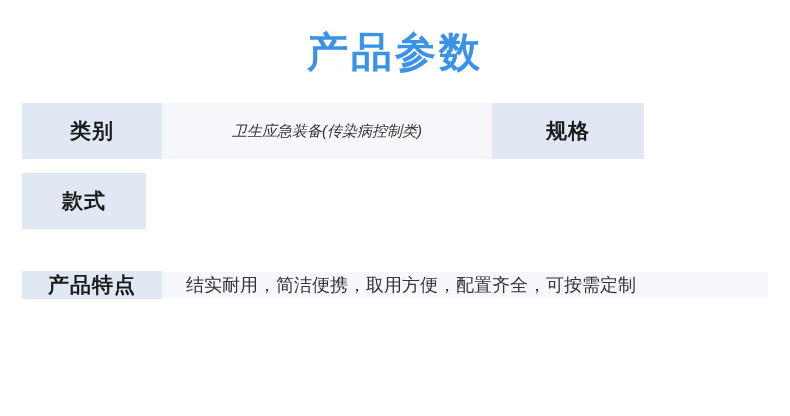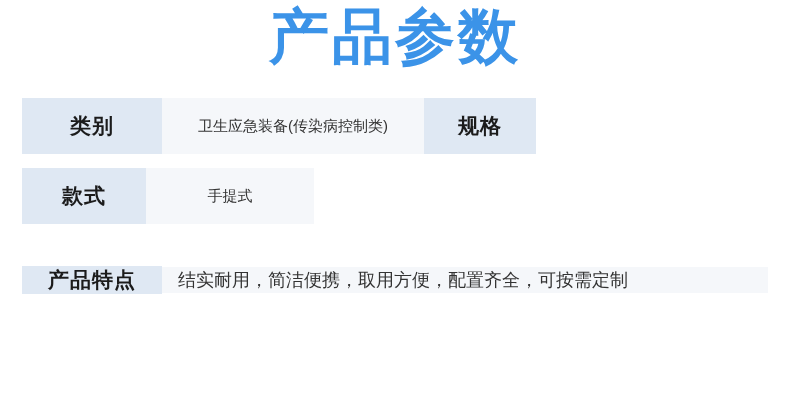--- a/index.html
+++ b/index.html
@@ -14,25 +14,25 @@
     overflow: hidden;
   }
   .page {
     position: relative;
     width: 790px;
     height: 416px;
     box-sizing: border-box;
   }
   .title {
     text-align: center;
-    font-size: 60px;
+    font-size: 41px;
     font-weight: bold;
     color: #3b93e8;
     letter-spacing: 3px;
-    padding-top: 0;
+    padding-top: 28px;
     line-height: 1.2;
     font-family: "DejaVu Sans", "Liberation Sans", sans-serif;
   }
   .table {
     margin: 26px 22px 0 22px;
     display: flex;
     flex-direction: column;
     gap: 14px;
   }
   .row {
@@ -62,28 +62,28 @@
     text-align: center;
     padding: 0 10px;
     line-height: 1.45;
   }
   .value.big {
     font-size: 18px;
   }
   .value.left {
     justify-content: flex-start;
     text-align: left;
-    padding-left: 16px;
+    padding-left: 24px;
   }
 
   
   .r1 { height: 56px; }
   .r1 .label { width: 140px; }
-  .r1 .v1 { width: 262px; }
-  .r1 .l2 { width: 112px; }
+  .r1 .v1 { width: 330px; font-style: italic; }
+  .r1 .l2 { width: 152px; }
   .r1 .v2 { width: 168px; }
 
   
   .r2 { height: 56px; }
   .r2 .label { width: 140px; }
   .r2 .v1 { width: 298px; }
   .r2 .l2 { width: 124px; }
   .r2 .v2 { width: 168px; }
 
   
@@ -101,21 +101,20 @@
   <div class="table">
 
     <div class="row r1">
       <div class="cell label">类别</div>
       <div class="cell value v1">卫生应急装备(传染病控制类)</div>
       <div class="cell label l2">规格</div>
     </div>
 
     <div class="row r2">
       <div class="cell label l2">款式</div>
-      <div class="cell value v2">手提式</div>
     </div>
 
     <div class="row r3">
       <div class="cell label">产品特点</div>
       <div class="cell value v1 big left">结实耐用，简洁便携，取用方便，配置齐全，可按需定制</div>
     </div>
 
   </div>
 </div>
 

